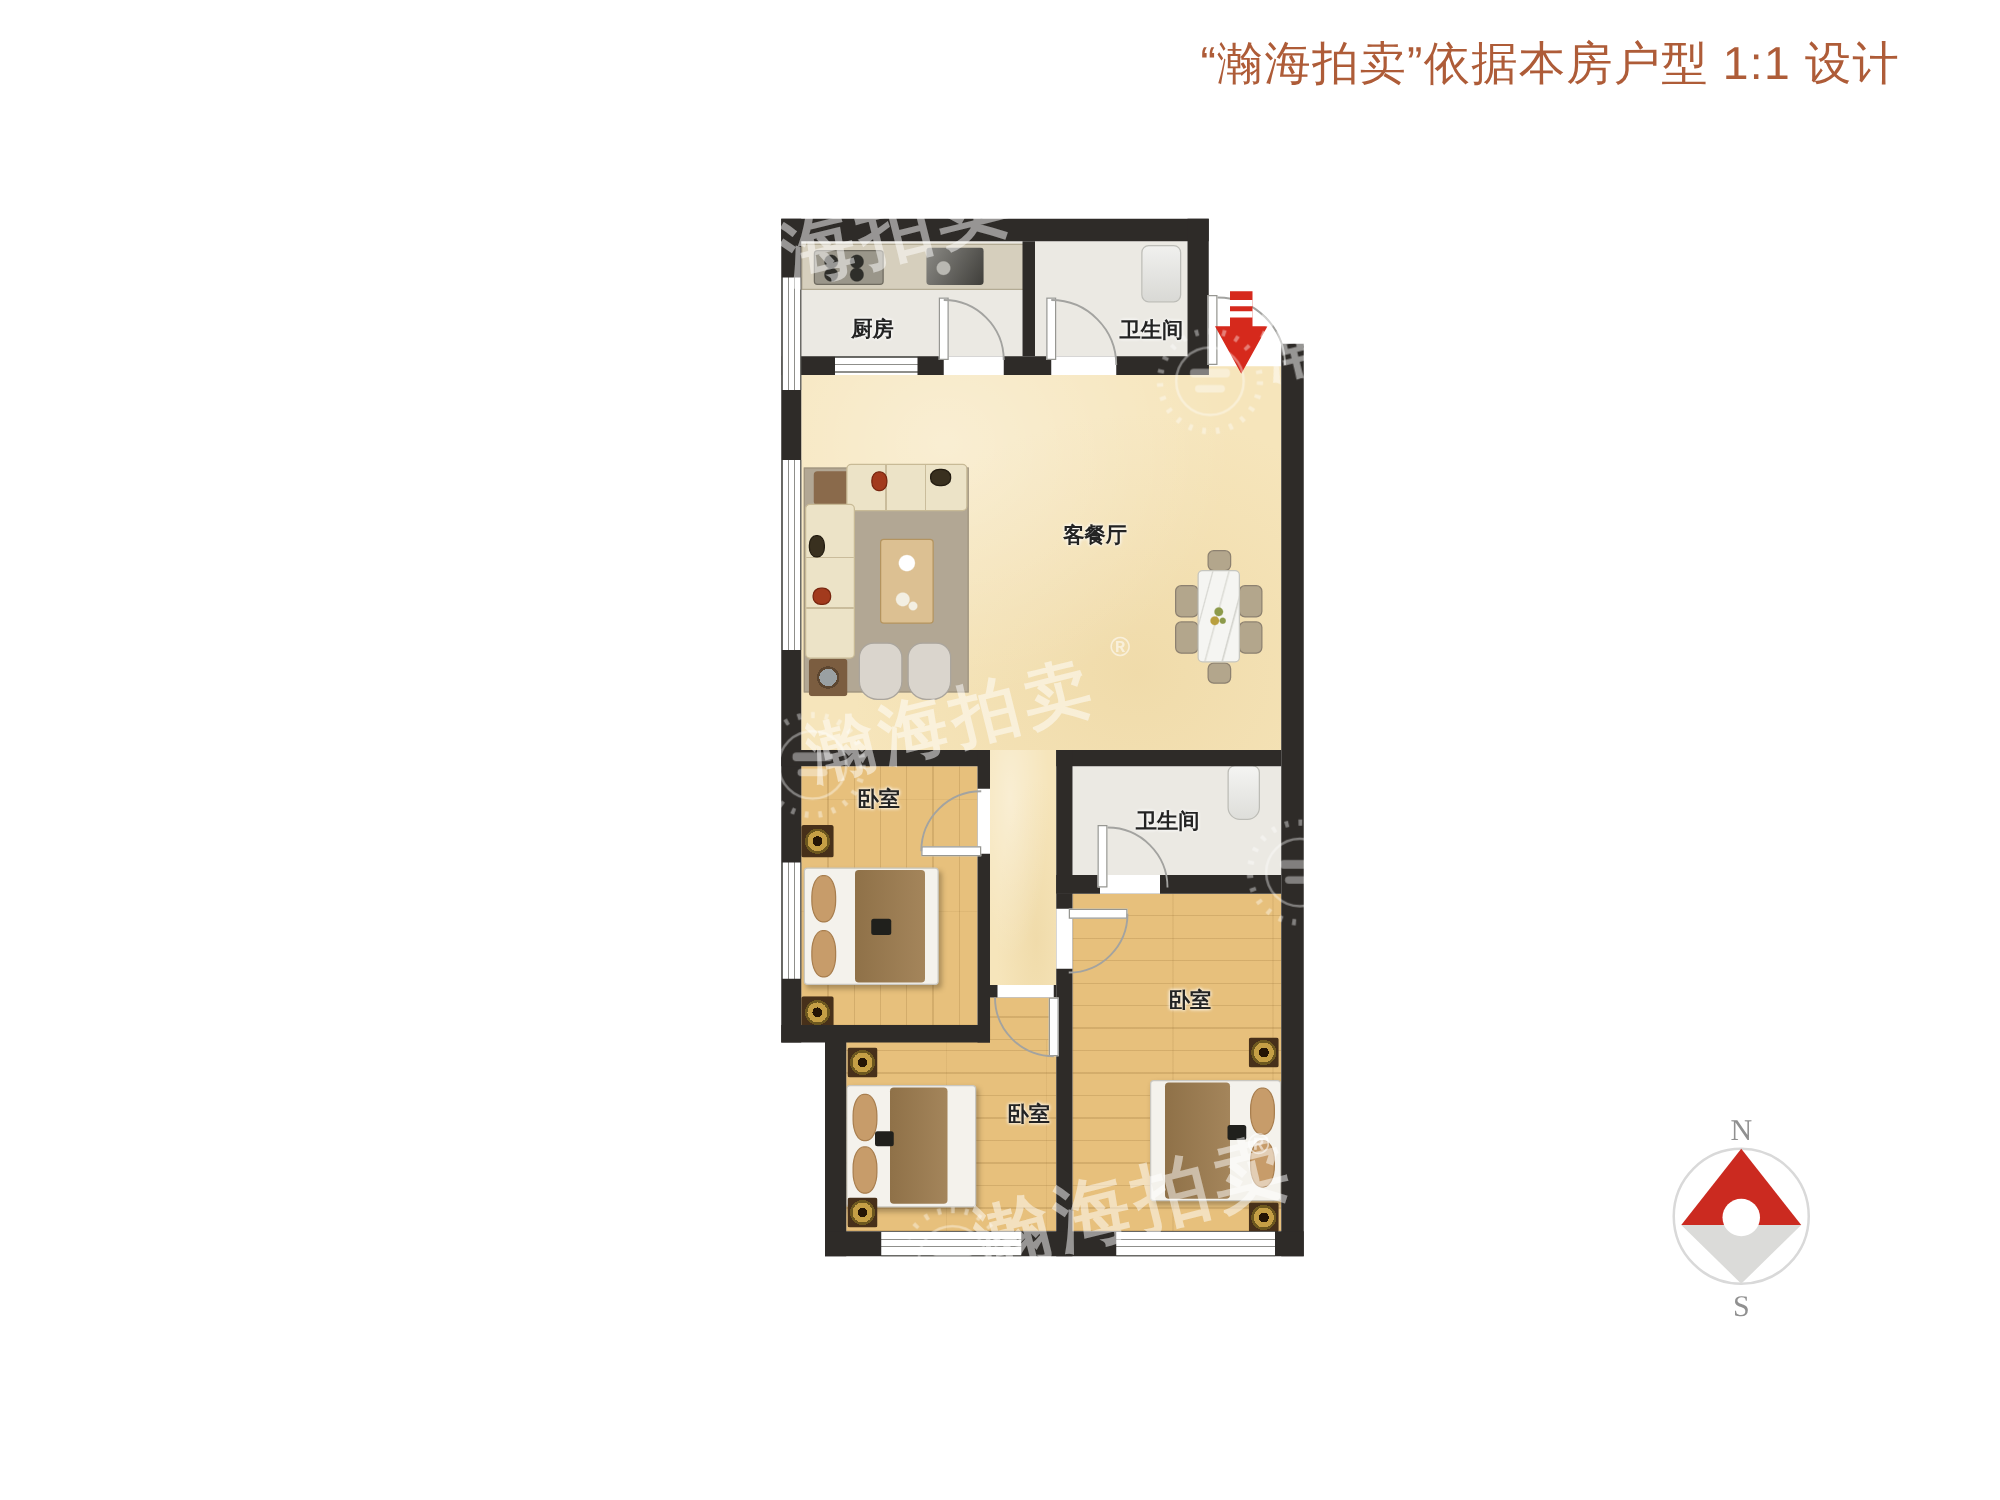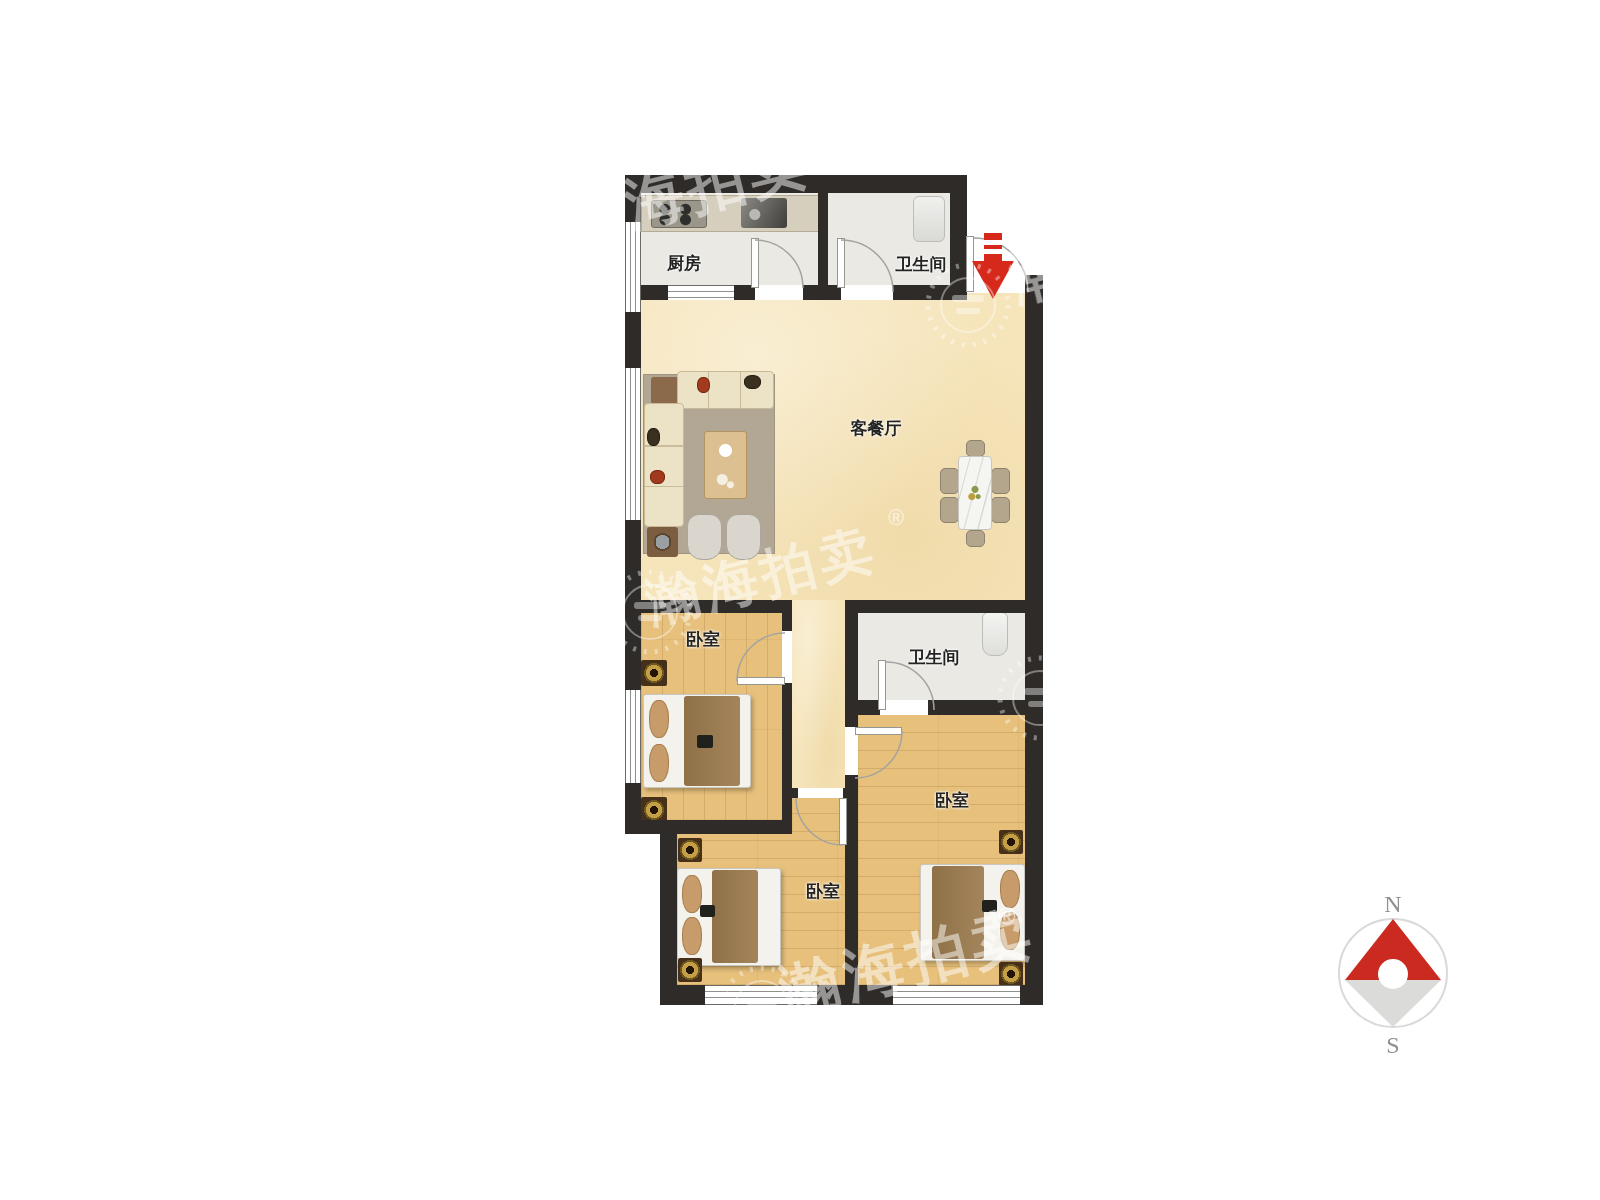--- a/index.html
+++ b/index.html
@@ -39,20 +39,21 @@
   .pillow{position:absolute;background:#c79c6a;border:1px solid #a87e4e;border-radius:45%;box-sizing:border-box;z-index:3;}
   .blanket{position:absolute;background:linear-gradient(90deg,#8f7148,#a4855b);border-radius:3px;z-index:3;}
   .bed{position:absolute;background:#f4f2ec;border:1px solid #c9c7c0;border-radius:3px;box-sizing:border-box;z-index:2;box-shadow:2px 3px 4px rgba(60,50,30,.35);}
   .chair{position:absolute;background:#b3a68c;border:1px solid #8d8170;border-radius:5px;box-sizing:border-box;z-index:2;}
 </style>
 </head>
 <body>
 
 <div class="page">
 
+  <div class="title">“瀚海拍卖”依据本房户型 1:1 设计</div>
 
   <div class="tile" style="left:641px;top:193px;width:177px;height:107px"></div>
   <div class="tile" style="left:828px;top:193px;width:122px;height:107px"></div>
   <div class="cream" style="left:641px;top:293px;width:384px;height:307px"></div>
   <div class="cream" style="left:792px;top:600px;width:53px;height:190px"></div>
   <div class="wood-v" style="left:641px;top:613px;width:141px;height:207px"></div>
   <div class="tile" style="left:858px;top:613px;width:167px;height:87px"></div>
   <div class="wood-h" style="left:858px;top:715px;width:167px;height:270px"></div>
   <div class="wood-h" style="left:677px;top:832px;width:168px;height:153px"></div>
   <div class="wood-h" style="left:792px;top:798px;width:53px;height:34px"></div>
@@ -148,21 +149,21 @@
   <div class="nstand" style="left:678px;top:958px;width:24px;height:24px"></div>
 
   <div class="bed" style="left:920px;top:864px;width:105px;height:97px"></div>
   <div class="pillow" style="left:1000px;top:870px;width:20px;height:38px"></div>
   <div class="pillow" style="left:1000px;top:912px;width:20px;height:38px"></div>
   <div class="blanket" style="left:932px;top:866px;width:52px;height:93px"></div>
   <div class="furn" style="left:982px;top:900px;width:15px;height:12px;background:#20201c;border-radius:2px;z-index:3"></div>
   <div class="nstand" style="left:999px;top:830px;width:24px;height:24px"></div>
   <div class="nstand" style="left:999px;top:962px;width:24px;height:24px"></div>
 
-  <div class="label" style="left:684px;top:263px">厨房</div>
+  <div class="label" style="left:698px;top:263px">厨房</div>
   <div class="label" style="left:921px;top:264px">卫生间</div>
   <div class="label" style="left:876px;top:428px">客餐厅</div>
   <div class="label" style="left:703px;top:639px">卧室</div>
   <div class="label" style="left:934px;top:657px">卫生间</div>
   <div class="label" style="left:952px;top:800px">卧室</div>
   <div class="label" style="left:823px;top:891px">卧室</div>
 
   <svg class="overlay" width="1600" height="1200" viewBox="0 0 1600 1200">
     <g stroke="#a3a3a0" stroke-width="1.5" fill="none">
       <path d="M 755 240 A 48 48 0 0 1 803 288"></path>

